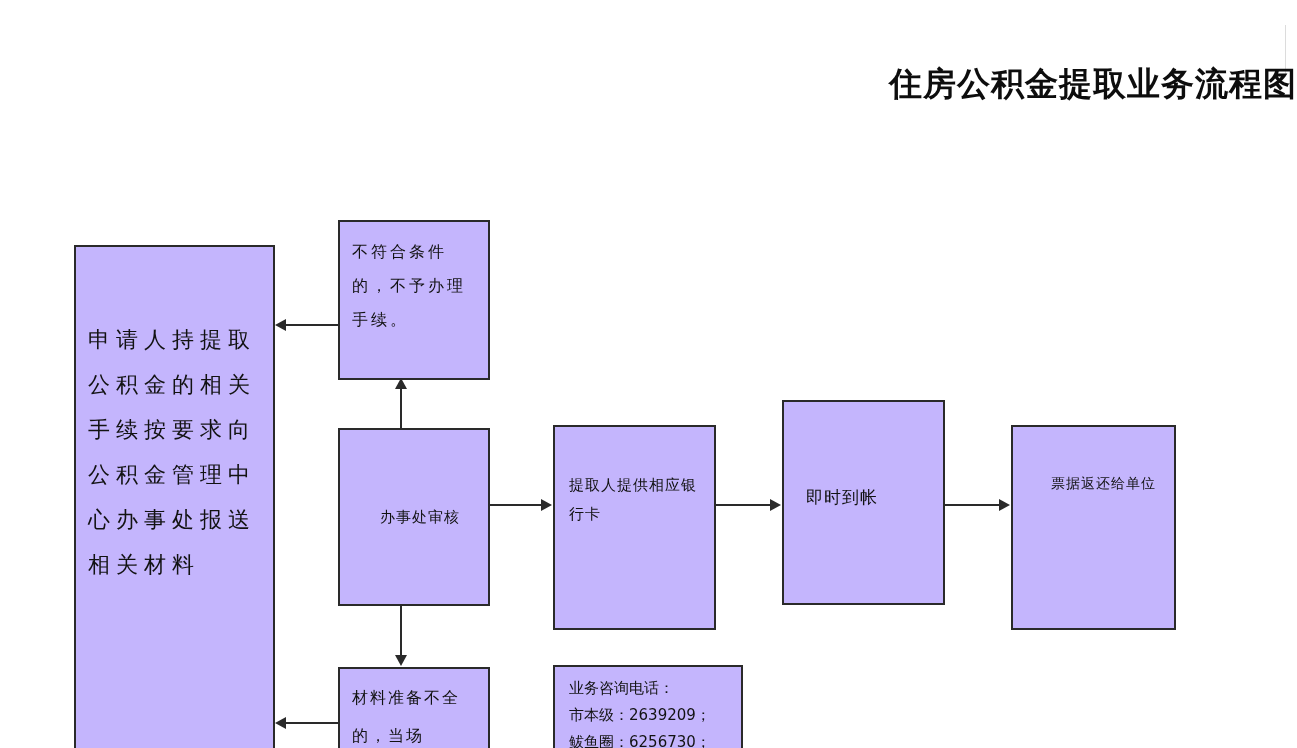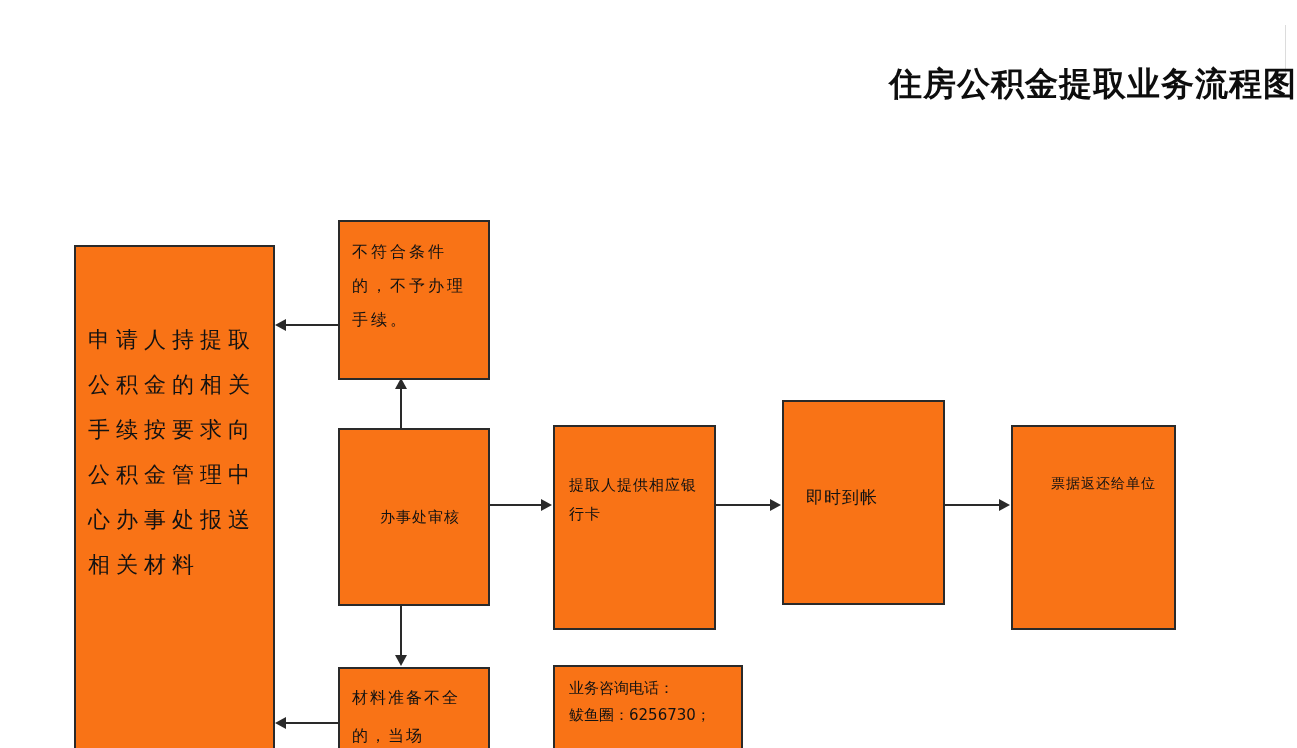--- a/index.html
+++ b/index.html
@@ -30,21 +30,21 @@
     font-weight: bold;
     letter-spacing: 1px;
     color: #0d0d0d;
     white-space: nowrap;
   }
 
   
   .node {
     position: absolute;
     box-sizing: border-box;
-    background: #f97316;
+    background: #c4b5fd;
     border: 2px solid #2a2a2a;
     color: #121212;
     font-family: "DejaVu Sans", "Liberation Sans", sans-serif;
   }
   .node .label {
     position: absolute;
     left: 0;
     right: 0;
     box-sizing: border-box;
   }
@@ -258,20 +258,21 @@
     <div class="label">票据返还给单位</div>
   </div>
 
   <div class="node" id="node-incomplete">
     <div class="label">材料准备不全的，当场</div>
   </div>
 
   <div class="node" id="node-phone">
     <div class="label">
       <div class="line">业务咨询电话：</div>
+      <div class="line">市本级：2639209；</div>
       <div class="line">鲅鱼圈：6256730；</div>
     </div>
   </div>
 
   <div class="hline" style="left:277px; top:324px; width:61px;"></div>
   <div class="arrow arrow-left" style="left:275px; top:319px;"></div>
 
   <div class="hline" style="left:277px; top:722px; width:61px;"></div>
   <div class="arrow arrow-left" style="left:275px; top:717px;"></div>
 

